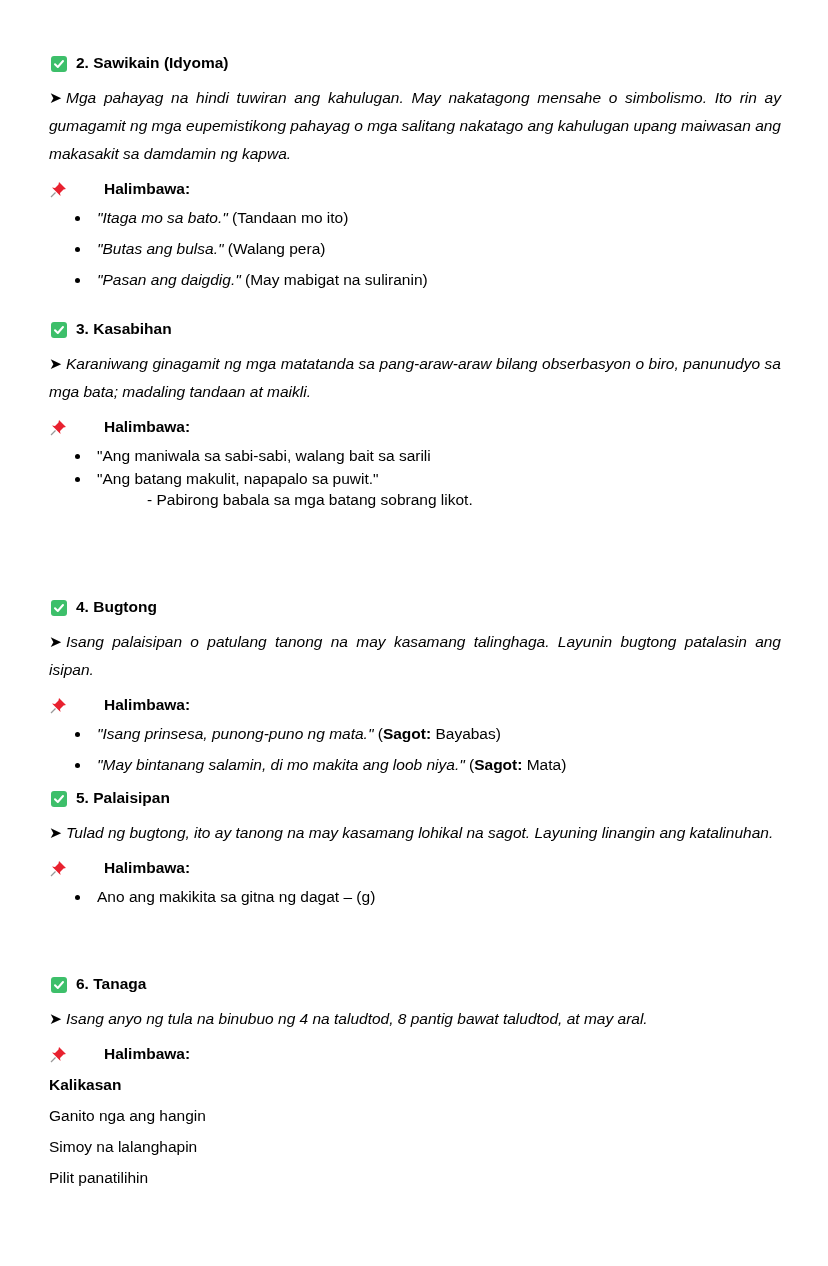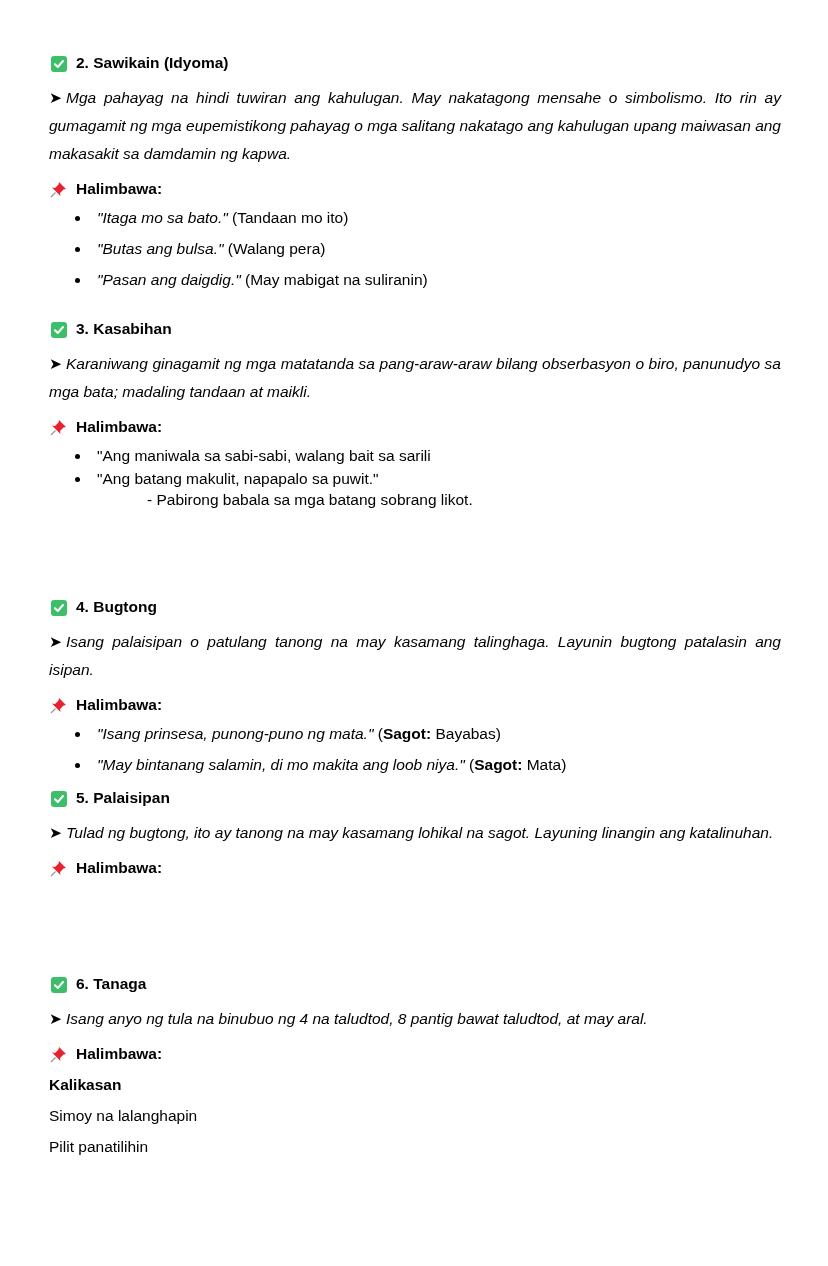--- a/index.html
+++ b/index.html
@@ -20,21 +20,21 @@
     width: 16px; height: 16px; border-radius: 3px; background: #3dbf6a;
     display: inline-flex; align-items: center; justify-content: center;
     margin-right: 9px; margin-left: 2px;
   }
   .check-icon svg { width: 12px; height: 12px; }
   .desc {
     font-style: italic; line-height: 28px; text-align: justify;
     margin-top: 12px;
   }
   .desc .arrow { font-style: normal; margin-right: 4px; }
-  .halimbawa { display: flex; align-items: center; font-weight: bold; height: 22px; margin-top: 10px; }
+  .halimbawa { display: flex; align-items: center; font-weight: bold; height: 22px; margin-top: 10px; gap: 28px; }
   .pin-icon { width: 17px; height: 17px; margin-right: 9px; margin-left: 1px; display: inline-block; }
   ul.examples { margin: 8px 0 0 0; padding: 0; list-style: none; }
   ul.examples li { position: relative; padding-left: 48px; line-height: 20px; margin-bottom: 11px; }
   ul.examples li::before {
     content: ""; position: absolute; left: 26px; top: 8px; width: 5px; height: 5px;
     border-radius: 50%; background: #000;
   }
   ul.examples.tight li { margin-bottom: 3px; }
   .quote { font-style: italic; }
   .sub { display: block; padding-left: 50px; line-height: 21px; }
@@ -126,37 +126,41 @@
       <span>5. Palaisipan</span>
     </div>
     <div class="desc"><span class="arrow">➤</span><span>Tulad ng bugtong, ito ay tanong na may kasamang lohikal na sagot. Layuning linangin ang katalinuhan.</span></div>
     <div class="halimbawa">
       <svg class="pin-icon" viewBox="0 0 17 17">
           <path d="M9 1 L16 8 L13.5 8.5 L10 12 L10.5 15 L2 6.5 L5 7 L8.5 3.5 Z" fill="#e8212f"></path>
           <path d="M5.5 11.5 L1 16" stroke="#999" stroke-width="1.2"></path>
         </svg>
       <span>Halimbawa:</span>
     </div>
+    <ul class="examples">
+      <li><span>Ano ang makikita sa gitna ng dagat – (g)</span></li>
+    </ul>
   </div>
 
   <div class="section" style="top:971px;">
     <div class="heading">
       <span class="check-icon">
           <svg viewBox="0 0 12 12">
             <path d="M2 6.2 L4.8 9 L10 3" stroke="#fff" stroke-width="2" fill="none" stroke-linecap="round" stroke-linejoin="round"></path>
           </svg>
         </span>
       <span>6. Tanaga</span>
     </div>
     <div class="desc"><span class="arrow">➤</span><span>Isang anyo ng tula na binubuo ng 4 na taludtod, 8 pantig bawat taludtod, at may aral.</span></div>
     <div class="halimbawa">
       <svg class="pin-icon" viewBox="0 0 17 17">
           <path d="M9 1 L16 8 L13.5 8.5 L10 12 L10.5 15 L2 6.5 L5 7 L8.5 3.5 Z" fill="#e8212f"></path>
           <path d="M5.5 11.5 L1 16" stroke="#999" stroke-width="1.2"></path>
         </svg>
       <span>Halimbawa:</span>
     </div>
     <div class="poem-title">Kalikasan</div>
+    <div class="poem-line">Ganito nga ang hangin</div>
     <div class="poem-line">Simoy na lalanghapin</div>
     <div class="poem-line">Pilit panatilihin</div>
   </div>
 
 </div>
 
 </body></html>

